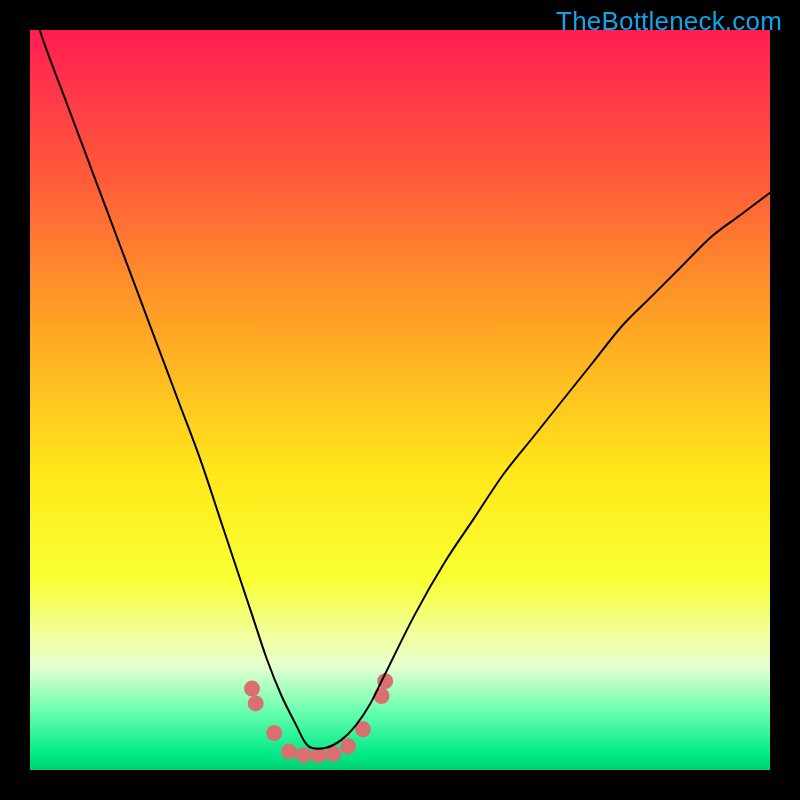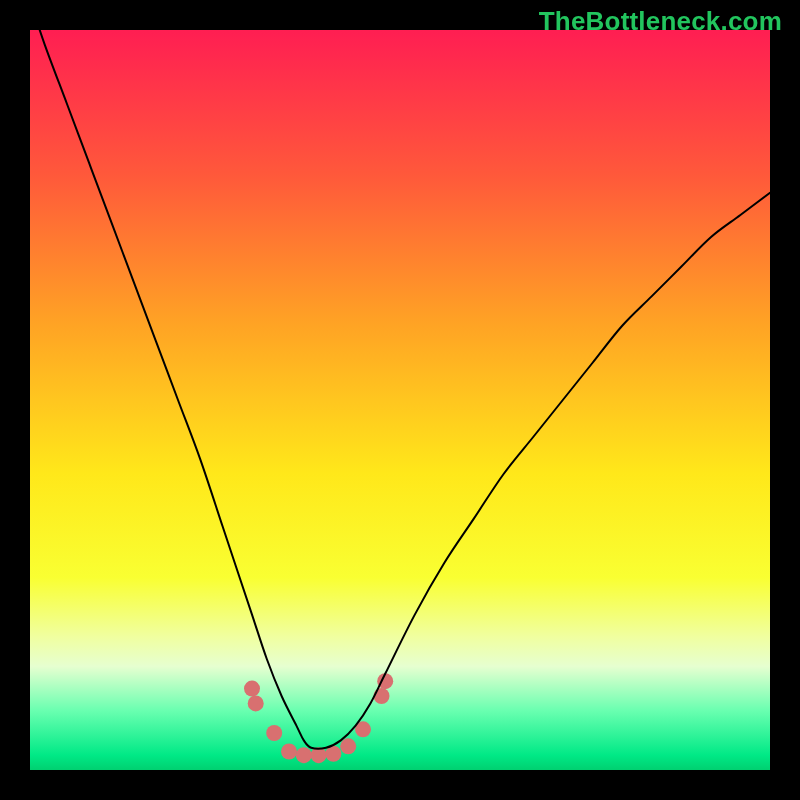--- a/index.html
+++ b/index.html
@@ -22,23 +22,23 @@
     position: absolute;
     top: 30px;
     left: 30px;
     width: 740px;
     height: 740px;
   }
   .watermark {
     position: absolute;
     top: 6px;
     right: 18px;
-    color: #22c55e;
+    color: #0ea5e9;
     font-size: 26px;
-    font-weight: 700;
+    font-weight: 400;
     letter-spacing: 0.2px;
   }
   svg { display: block; }
 </style>
 </head>
 <body>
 
 <div class="frame">
   <div class="watermark">TheBottleneck.com</div>
   <div class="plot">

